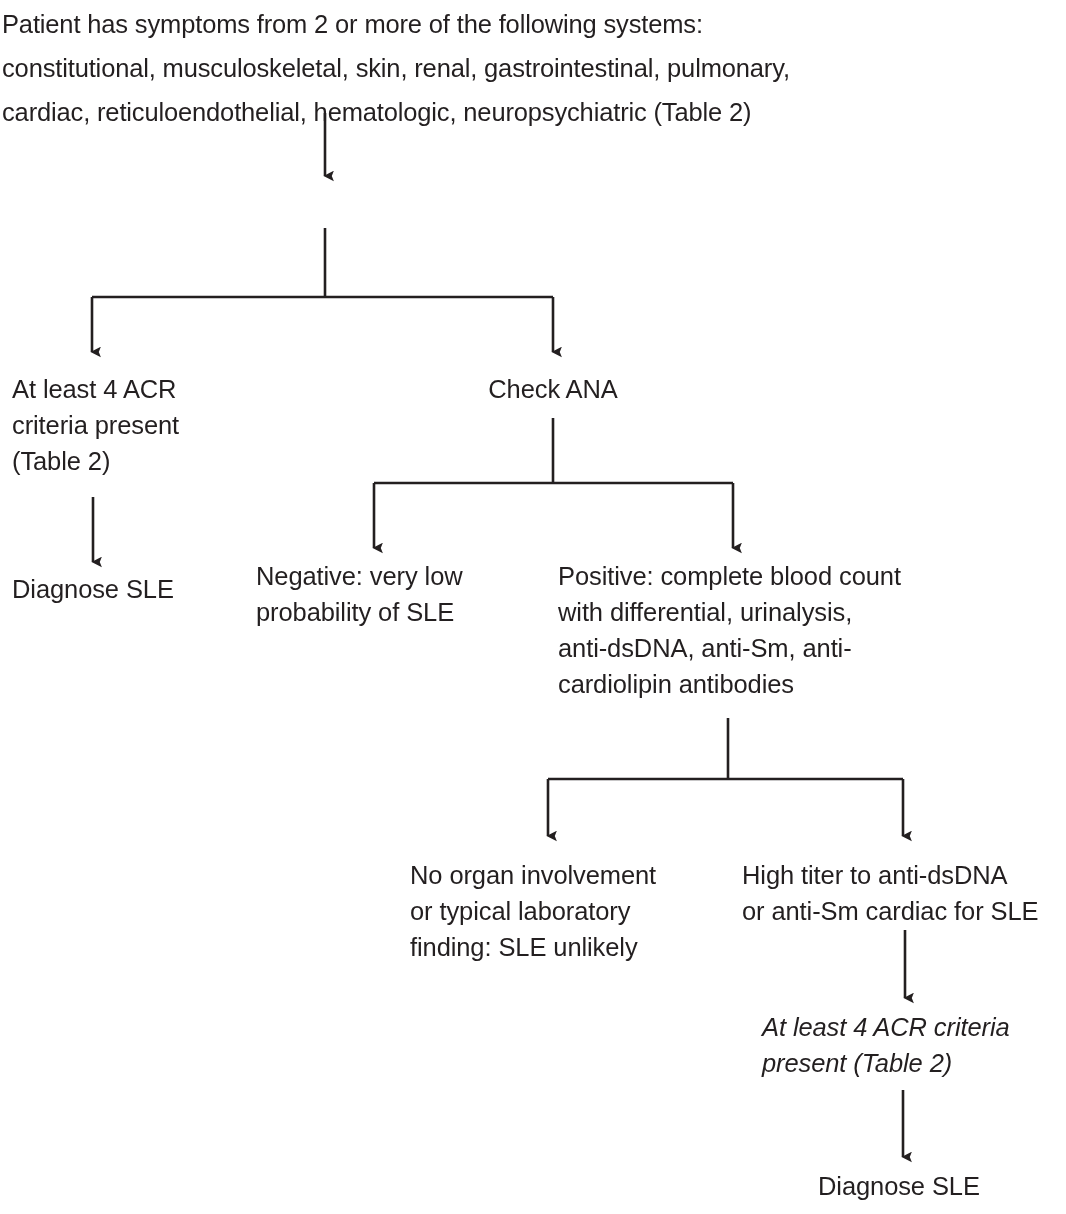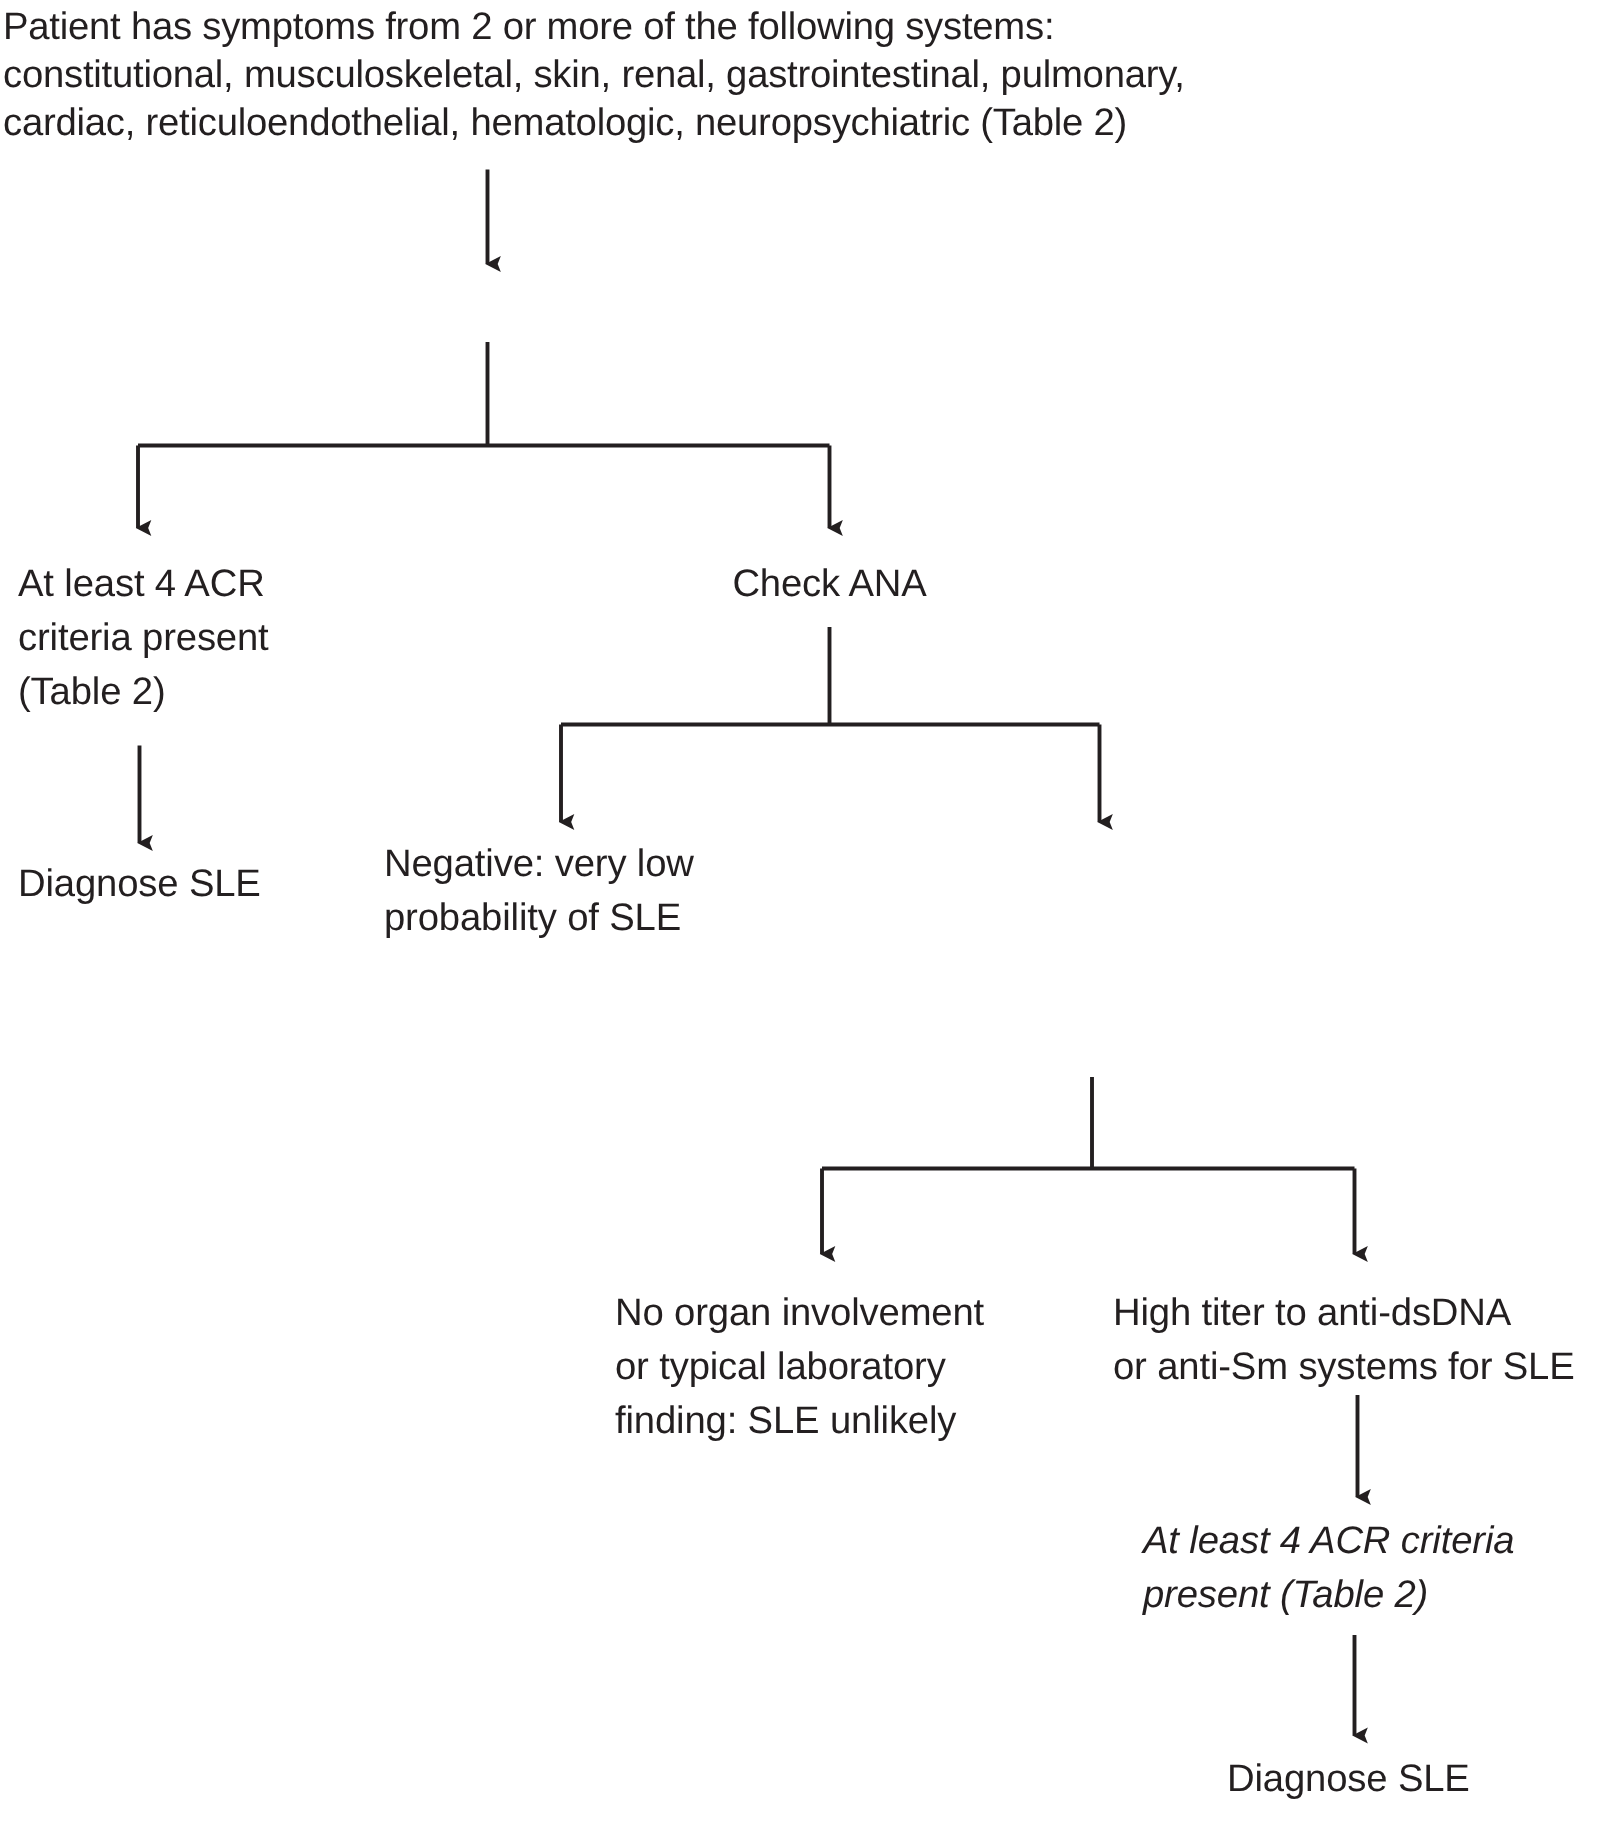--- a/index.html
+++ b/index.html
@@ -35,21 +35,21 @@
     height: 1214px;
     pointer-events: none;
   }
   .intro {
     position: absolute;
     left: 2px;
     top: 2px;
     width: 1060px;
     color: #231f20;
     font-size: 25.5px;
-    line-height: 32px;
+    line-height: 44px;
     letter-spacing: -0.15px;
     white-space: pre-line;
   }
 </style>
 </head>
 <body>
 
 <div id="flowchart">
 
   <svg id="connectors" viewBox="0 0 1066 1214" width="1066" height="1214" xmlns="http://www.w3.org/2000/svg">
@@ -95,26 +95,30 @@
 criteria present
 (Table 2)</div>
 
   <div class="node left" style="left:12px; top:571px; width:260px;">Diagnose SLE</div>
 
   <div class="node left" style="left:256px; top:558px; width:280px;">Negative: very low
 probability of SLE</div>
 
   <div class="node center" style="left:443px; top:371px; width:220px;">Check ANA</div>
 
+  <div class="node left" style="left:558px; top:558px; width:400px;">Positive: complete blood count
+with differential, urinalysis,
+anti-dsDNA, anti-Sm, anti-
+cardiolipin antibodies</div>
 
   <div class="node left" style="left:410px; top:857px; width:300px;">No organ involvement
 or typical laboratory
 finding: SLE unlikely</div>
 
   <div class="node left" style="left:742px; top:857px; width:324px;">High titer to anti-dsDNA
-or anti-Sm systems for SLE</div>
+or anti-Sm cardiac for SLE</div>
 
   <div class="node left" style="left:762px; top:1009px; width:300px;font-style:italic;">At least 4 ACR criteria
 present (Table 2)</div>
 
   <div class="node left" style="left:818px; top:1168px; width:248px;">Diagnose SLE</div>
 
 </div>
 
 </body></html>

